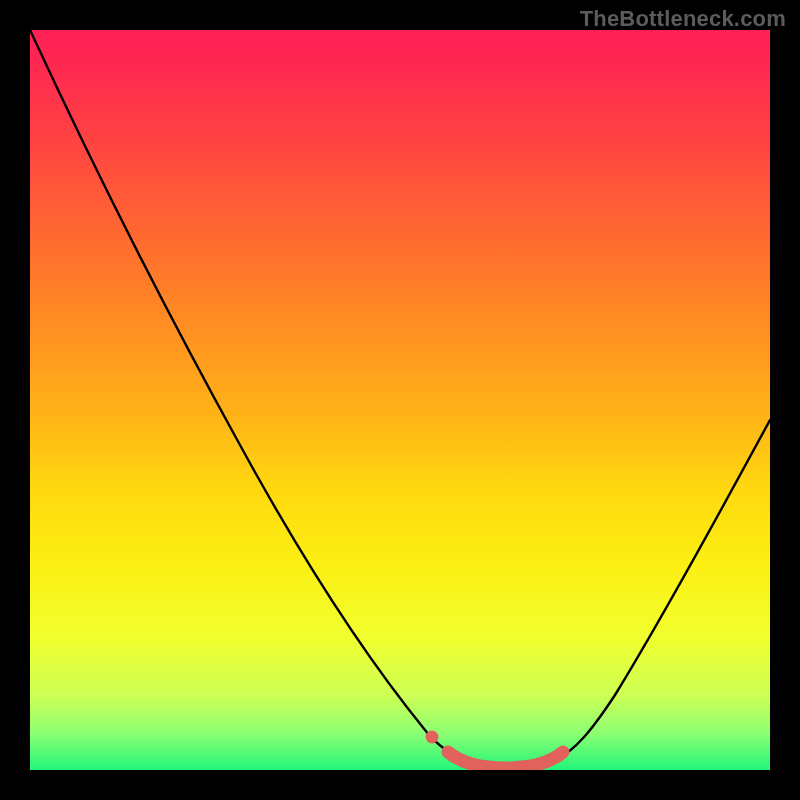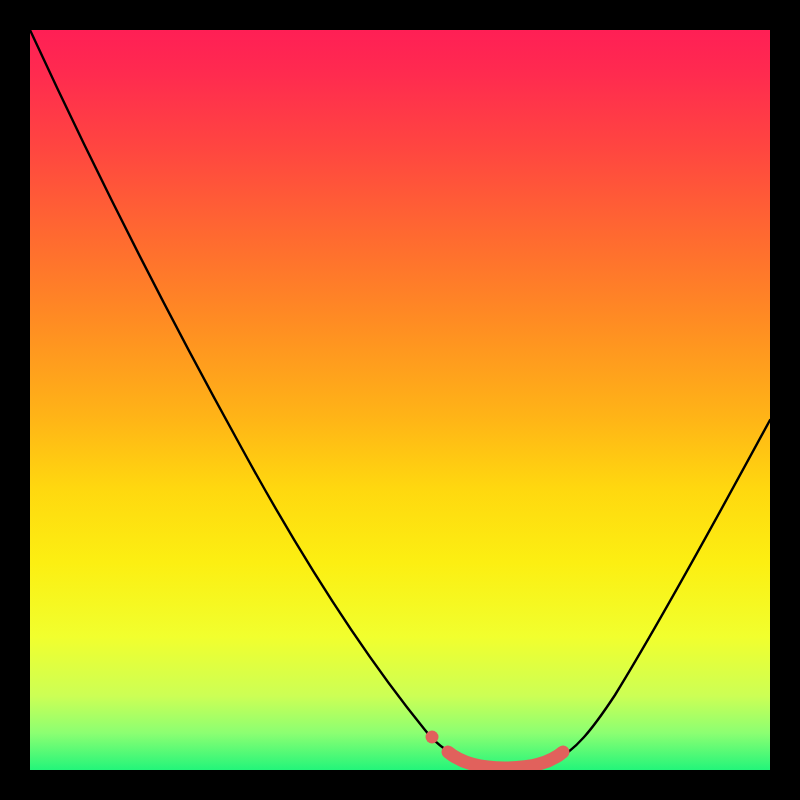--- a/index.html
+++ b/index.html
@@ -52,20 +52,21 @@
     width: 100%;
     height: 100%;
     pointer-events: none;
   }
 </style>
 </head>
 <body>
 
 <div class="container">
 
+  <div class="watermark">TheBottleneck.com</div>
 
   <div class="plot-frame">
     <div class="gradient-bg"></div>
 
     <svg class="curve" viewBox="0 0 740 740" preserveAspectRatio="none">
 
       <path d="M 0 0
                C 60 130, 130 270, 210 415
                C 270 525, 330 620, 395 700
                C 405 713, 420 726, 445 733

